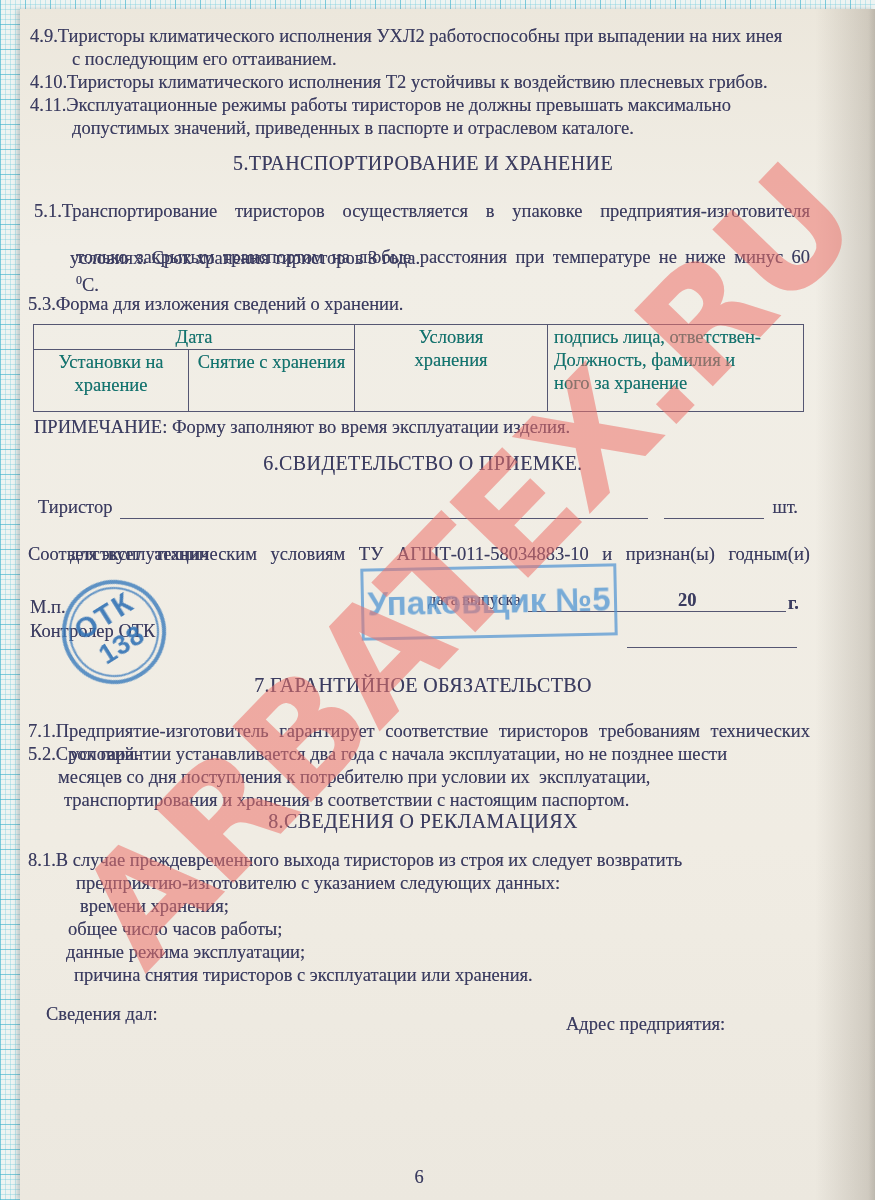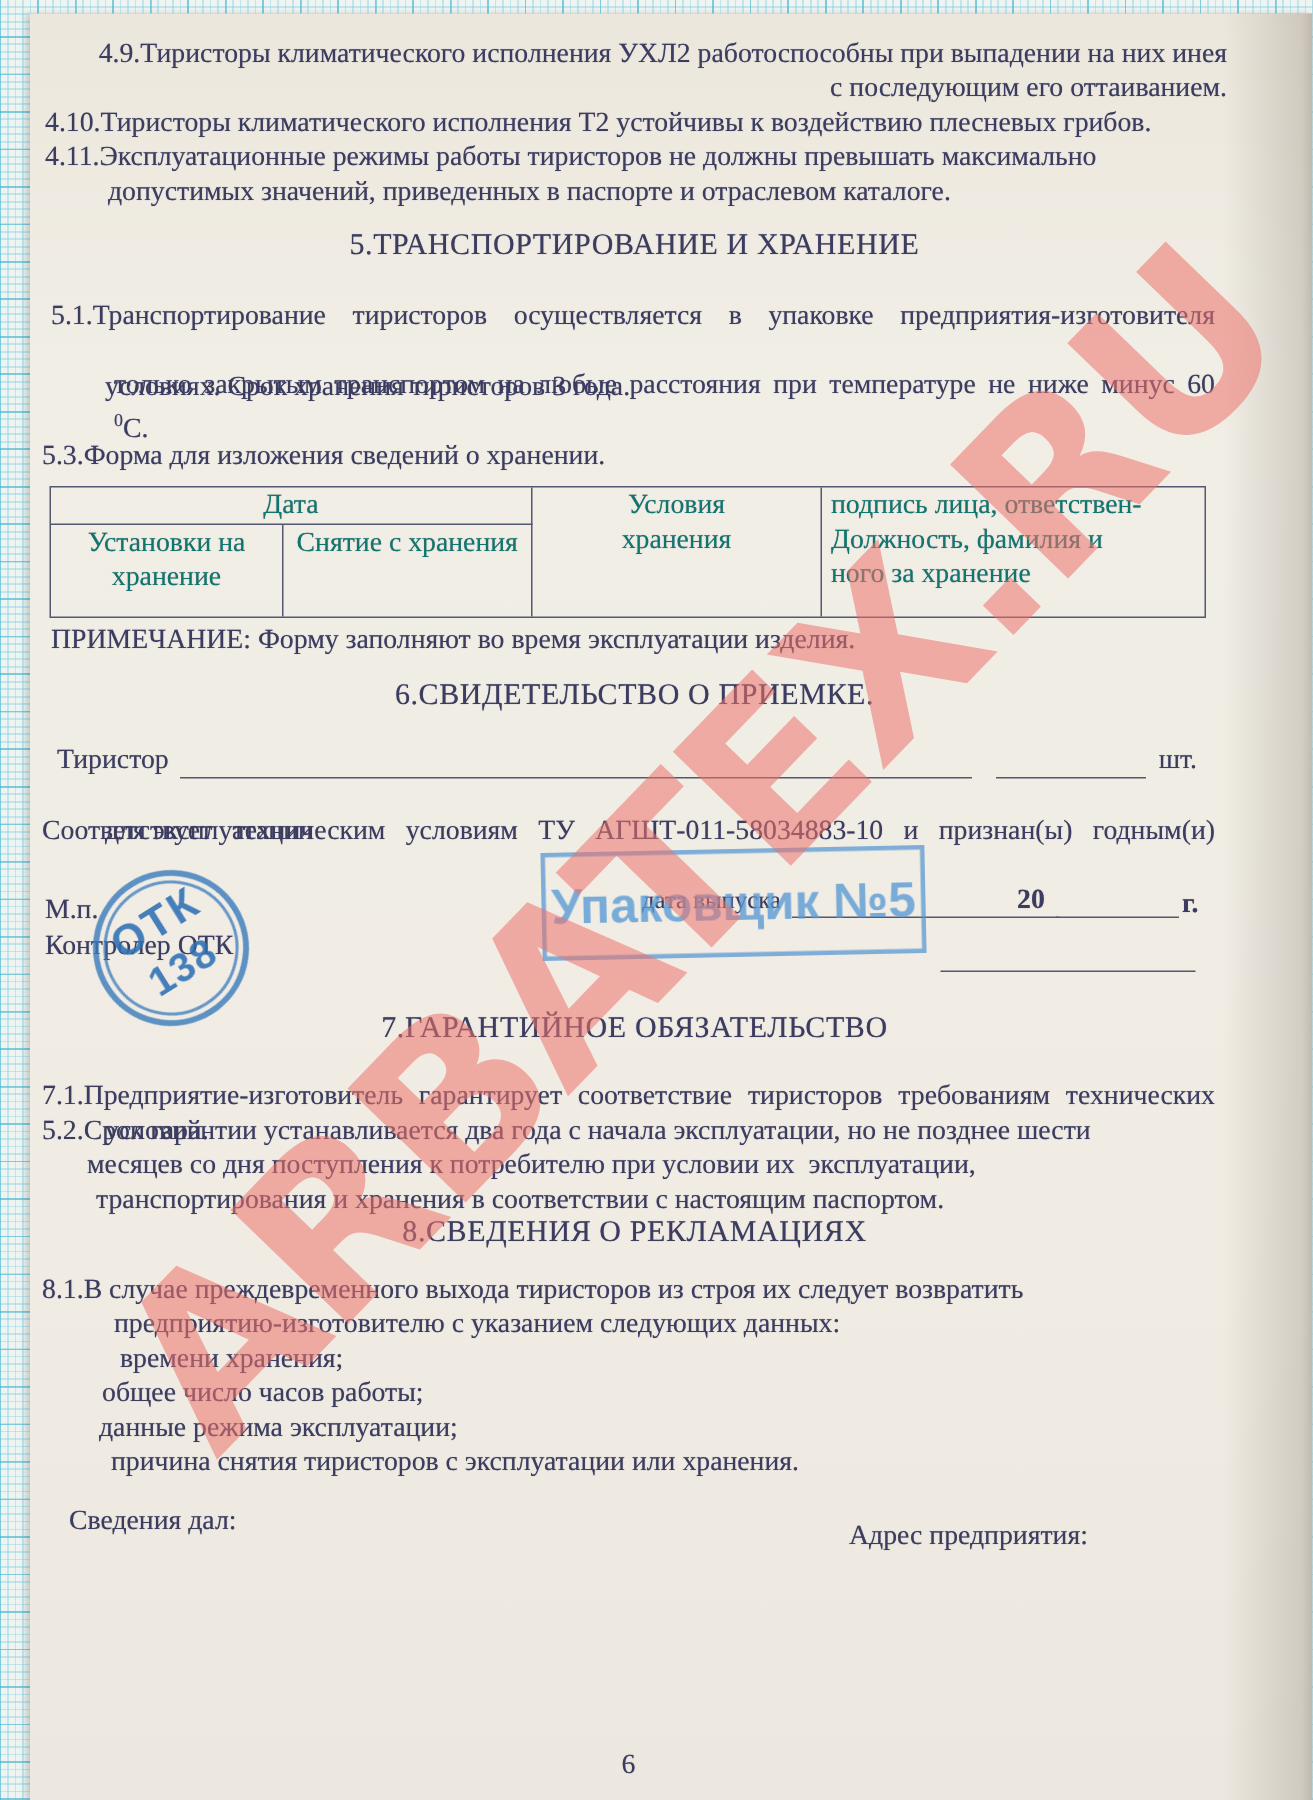--- a/index.html
+++ b/index.html
@@ -65,21 +65,21 @@
       font-family:"DejaVu Sans",sans-serif;font-weight:bold;font-size:150px;
       letter-spacing:-3px;color:rgba(236,115,108,.55);white-space:pre;text-shadow:none;}
 </style>
 </head>
 <body>
 
 <div class="abs paper"></div>
 
 <div class="abs doc">
 
-  <div class="abs" style="top:25px;left:2px;right:0;text-align:right;">
+  <div class="abs" style="top:25px;left:2px;right:0;">
     <div class="ln">4.9.Тиристоры климатического исполнения УХЛ2 работоспособны при выпадении на них инея</div>
     <div class="ln ind">с последующим его оттаиванием.</div>
   </div>
   <div class="abs ln" style="top:71px;left:2px;">4.10.Тиристоры климатического исполнения Т2 устойчивы к воздействию плесневых грибов.</div>
   <div class="abs" style="top:94px;left:2px;right:0;">
     <div class="ln">4.11.Эксплуатационные режимы работы тиристоров не должны превышать максимально</div>
     <div class="ln ind">допустимых значений, приведенных в паспорте и отраслевом каталоге.</div>
   </div>
 
   <div class="abs hd" style="top:152px;left:0;">5.ТРАНСПОРТИРОВАНИЕ И ХРАНЕНИЕ</div>

